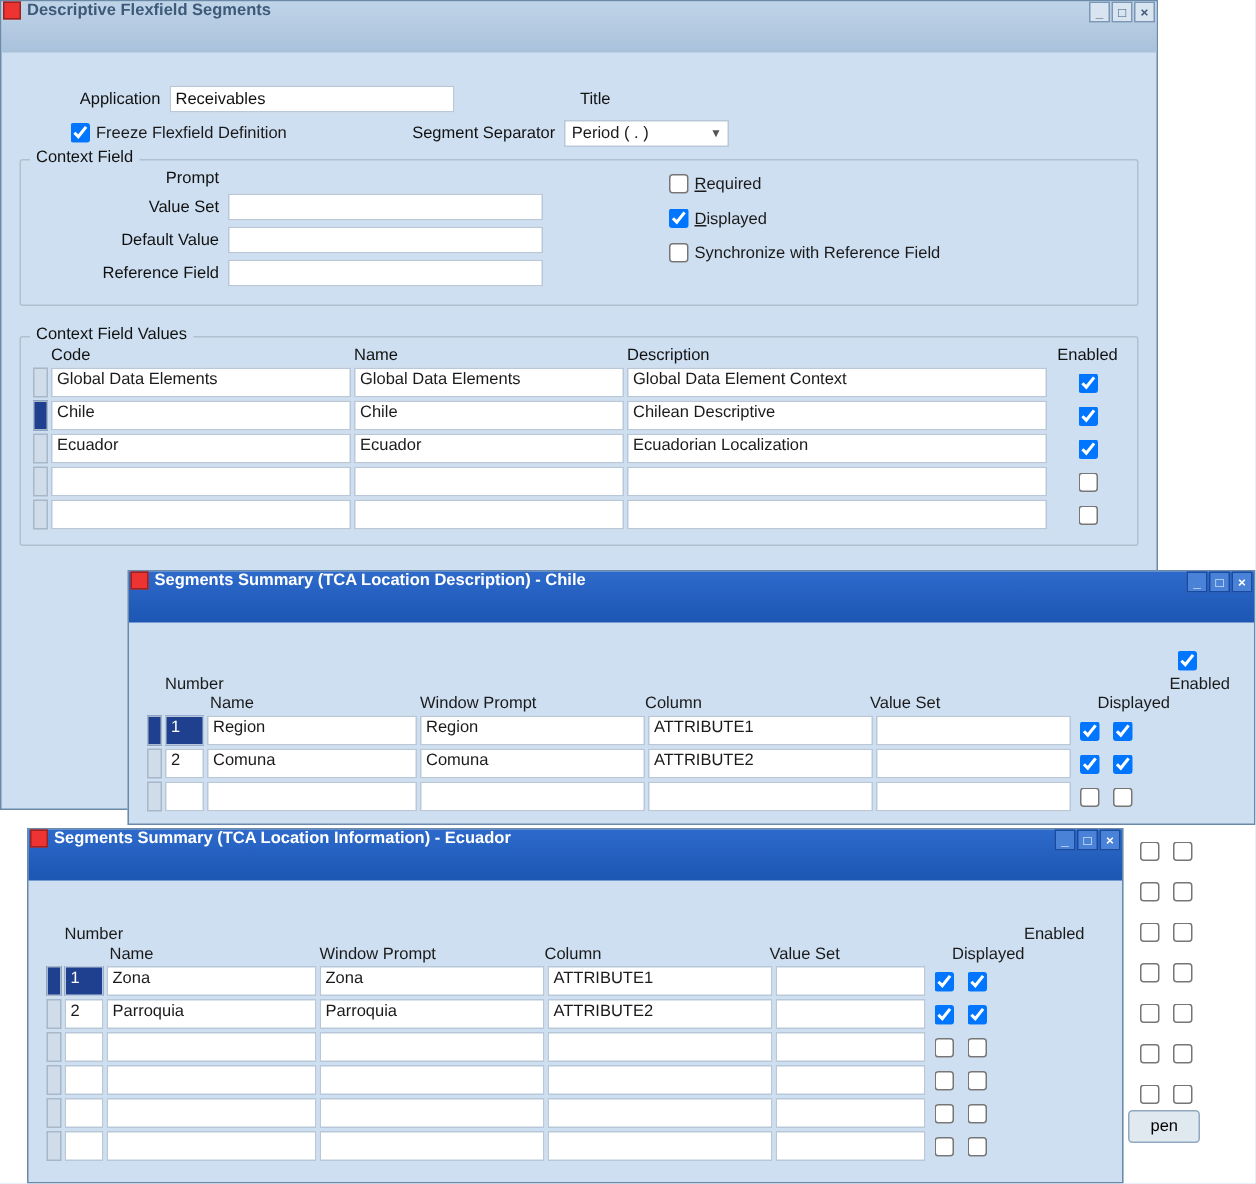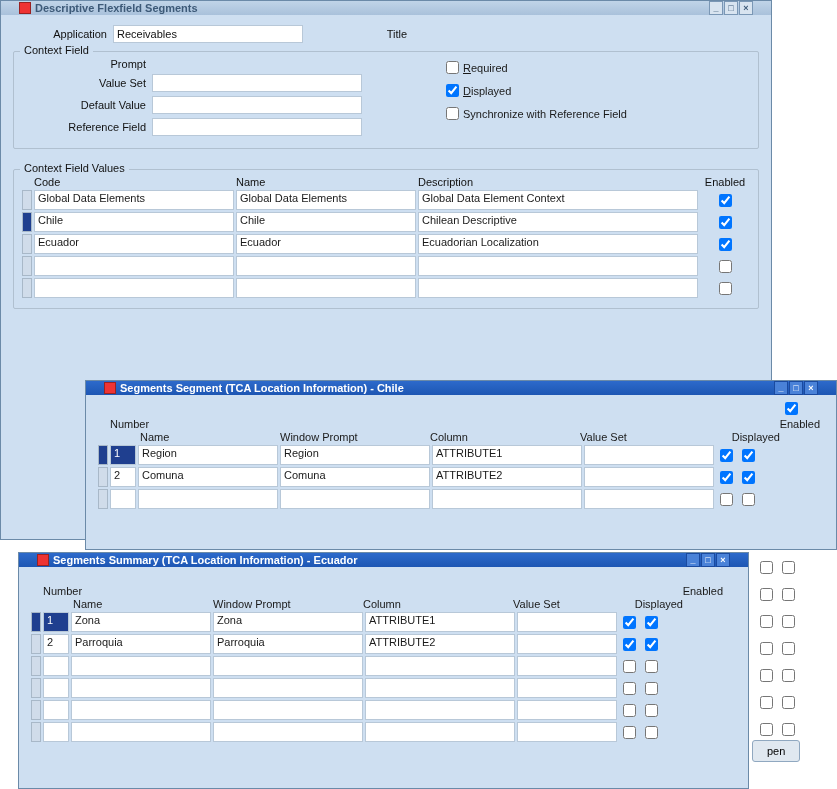--- a/index.html
+++ b/index.html
@@ -1,23 +1,23 @@
 <!DOCTYPE html>
 <html><head>
 <meta charset="utf-8">
 <style>
   * { box-sizing: border-box; font-family: Tahoma, Arial, sans-serif; font-size: 11px; }
   body { margin: 0; background: #fff; width: 837px; height: 789px; position: relative; overflow: hidden; }
   .win { position: absolute; background: #cedff1; border: 1px solid #6b8aa8; }
-  .titlebar { height: 14px; background: linear-gradient(#c0d4e8,#a9c1db); display: flex; align-items: center; padding: 0 18px; color: #3d5a78; font-weight: bold; }
+  .titlebar { height: 34px; background: linear-gradient(#c0d4e8,#a9c1db); display: flex; padding: 0 1px; color: #3d5a78; font-weight: bold; }
   .title-icon { width: 12px; height: 12px; background: #e33; border: 1px solid #922; margin-right: 4px; }
   .title-text { flex: 1; white-space: nowrap; overflow: hidden; }
   .title-btns { display: flex; gap: 1px; }
   .title-btn { width: 14px; height: 14px; background: #d8e4f0; border: 1px solid #7a97b5; display: flex; align-items: center; justify-content: center; font-size: 9px; color: #3d5a78; cursor: pointer; }
-  .win-body { padding: 10px 12px; color: #1a1a1a; }
+  .win-body { padding: 10px 12px; color: #1a1a1a; margin-top: 12px; }
   .row { display: flex; align-items: center; margin-bottom: 4px; }
   .lbl { text-align: right; padding-right: 6px; color: #111; }
   .txt { background: #fff; border: 1px solid #b8c8d8; height: 18px; padding: 1px 3px; color: #111; }
   .chk { width: 13px; height: 13px; margin-right: 4px; }
   .sel { background: #fff; border: 1px solid #b8c8d8; height: 18px; display: flex; align-items: center; padding: 0 4px; width: 110px; }
   .sel-arrow { margin-left: auto; font-size: 8px; color: #555; }
   .group { border: 1px solid #b0c0d0; border-radius: 2px; padding: 6px 8px 8px; margin-top: 8px; position: relative; }
   .group-title { position: absolute; top: -8px; left: 6px; background: #cedff1; padding: 0 4px; color: #111; }
   .grid { }
   .grid-hdr, .grid-row { display: flex; align-items: center; gap: 2px; margin-bottom: 2px; }
@@ -44,20 +44,31 @@
       <div class="title-btn">×</div>
     </div>
   </div>
   <div class="win-body">
     <div class="row">
       <div class="lbl" style="width:100px;">Application</div>
       <input class="txt" style="width: 190px;" value="Receivables">
       <div style="width:70px;"></div>
       <div class="lbl" style="width:40px;">Title</div>
     </div>
+    <div class="row">
+      <div style="width:30px;"></div>
+      <input type="checkbox" class="chk" checked="" style="">
+      <span>Freeze Flexfield Definition</span>
+      <div style="flex:0 0 75px;"></div>
+      <div class="lbl" style="width:110px;">Segment Separator</div>
+      <div class="sel">
+        <span>Period ( . )</span>
+        <span class="sel-arrow">▼</span>
+      </div>
+    </div>
 
     <div class="group">
       <div class="group-title">Context Field</div>
       <div style="display:flex;">
         <div style="width:390px;">
           <div class="row">
               <div class="lbl" style="width:130px;">Prompt</div>
             </div>
           <div class="row">
               <div class="lbl" style="width:130px;">Value Set</div>
@@ -137,21 +148,21 @@
             </div>
           </div>
       </div>
     </div>
   </div>
 </div>
 
 <div class="win" style="left:85px;top:380px;width:752px;height:170px;">
   <div class="titlebar child-titlebar">
     <div class="title-icon"></div>
-    <div class="title-text">Segments Segment (TCA Location Information) - Chile</div>
+    <div class="title-text">Segments Summary (TCA Location Description) - Chile</div>
     <div class="title-btns">
       <div class="title-btn child-title-btn">_</div>
       <div class="title-btn child-title-btn">□</div>
       <div class="title-btn child-title-btn">×</div>
     </div>
   </div>
   <div class="win-body" style="padding-top:4px;">
     <div style="text-align:right;padding-right:22px;"><input type="checkbox" class="chk" checked="" style=""></div>
     <div class="seg-head">
       <span style="width:12px;"></span>

